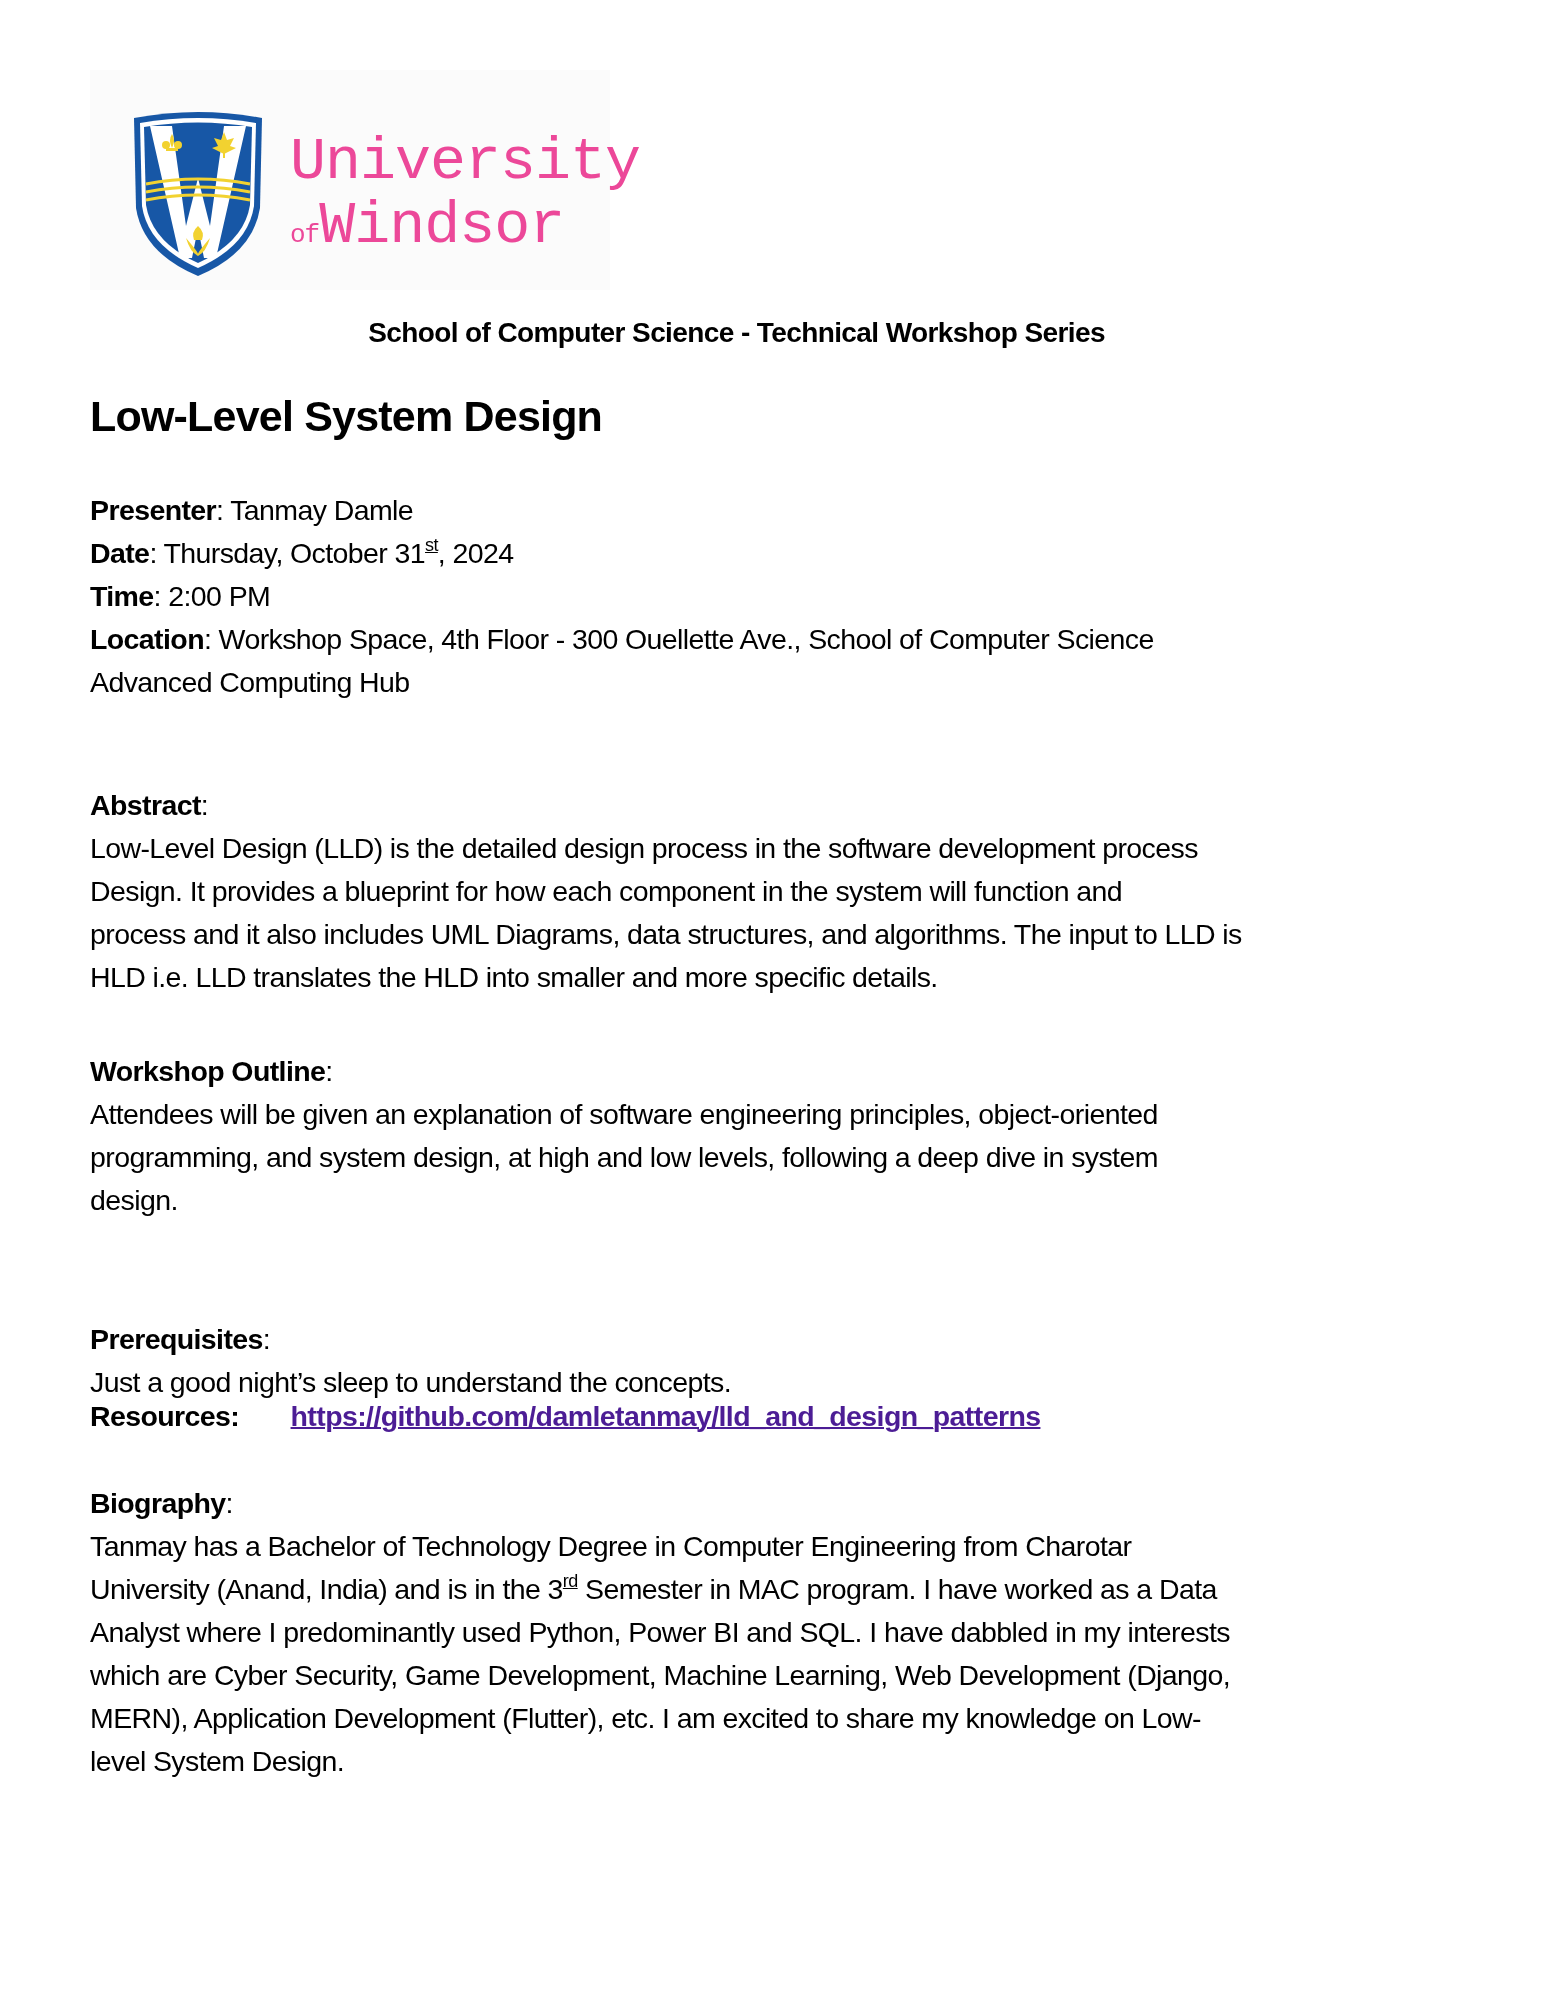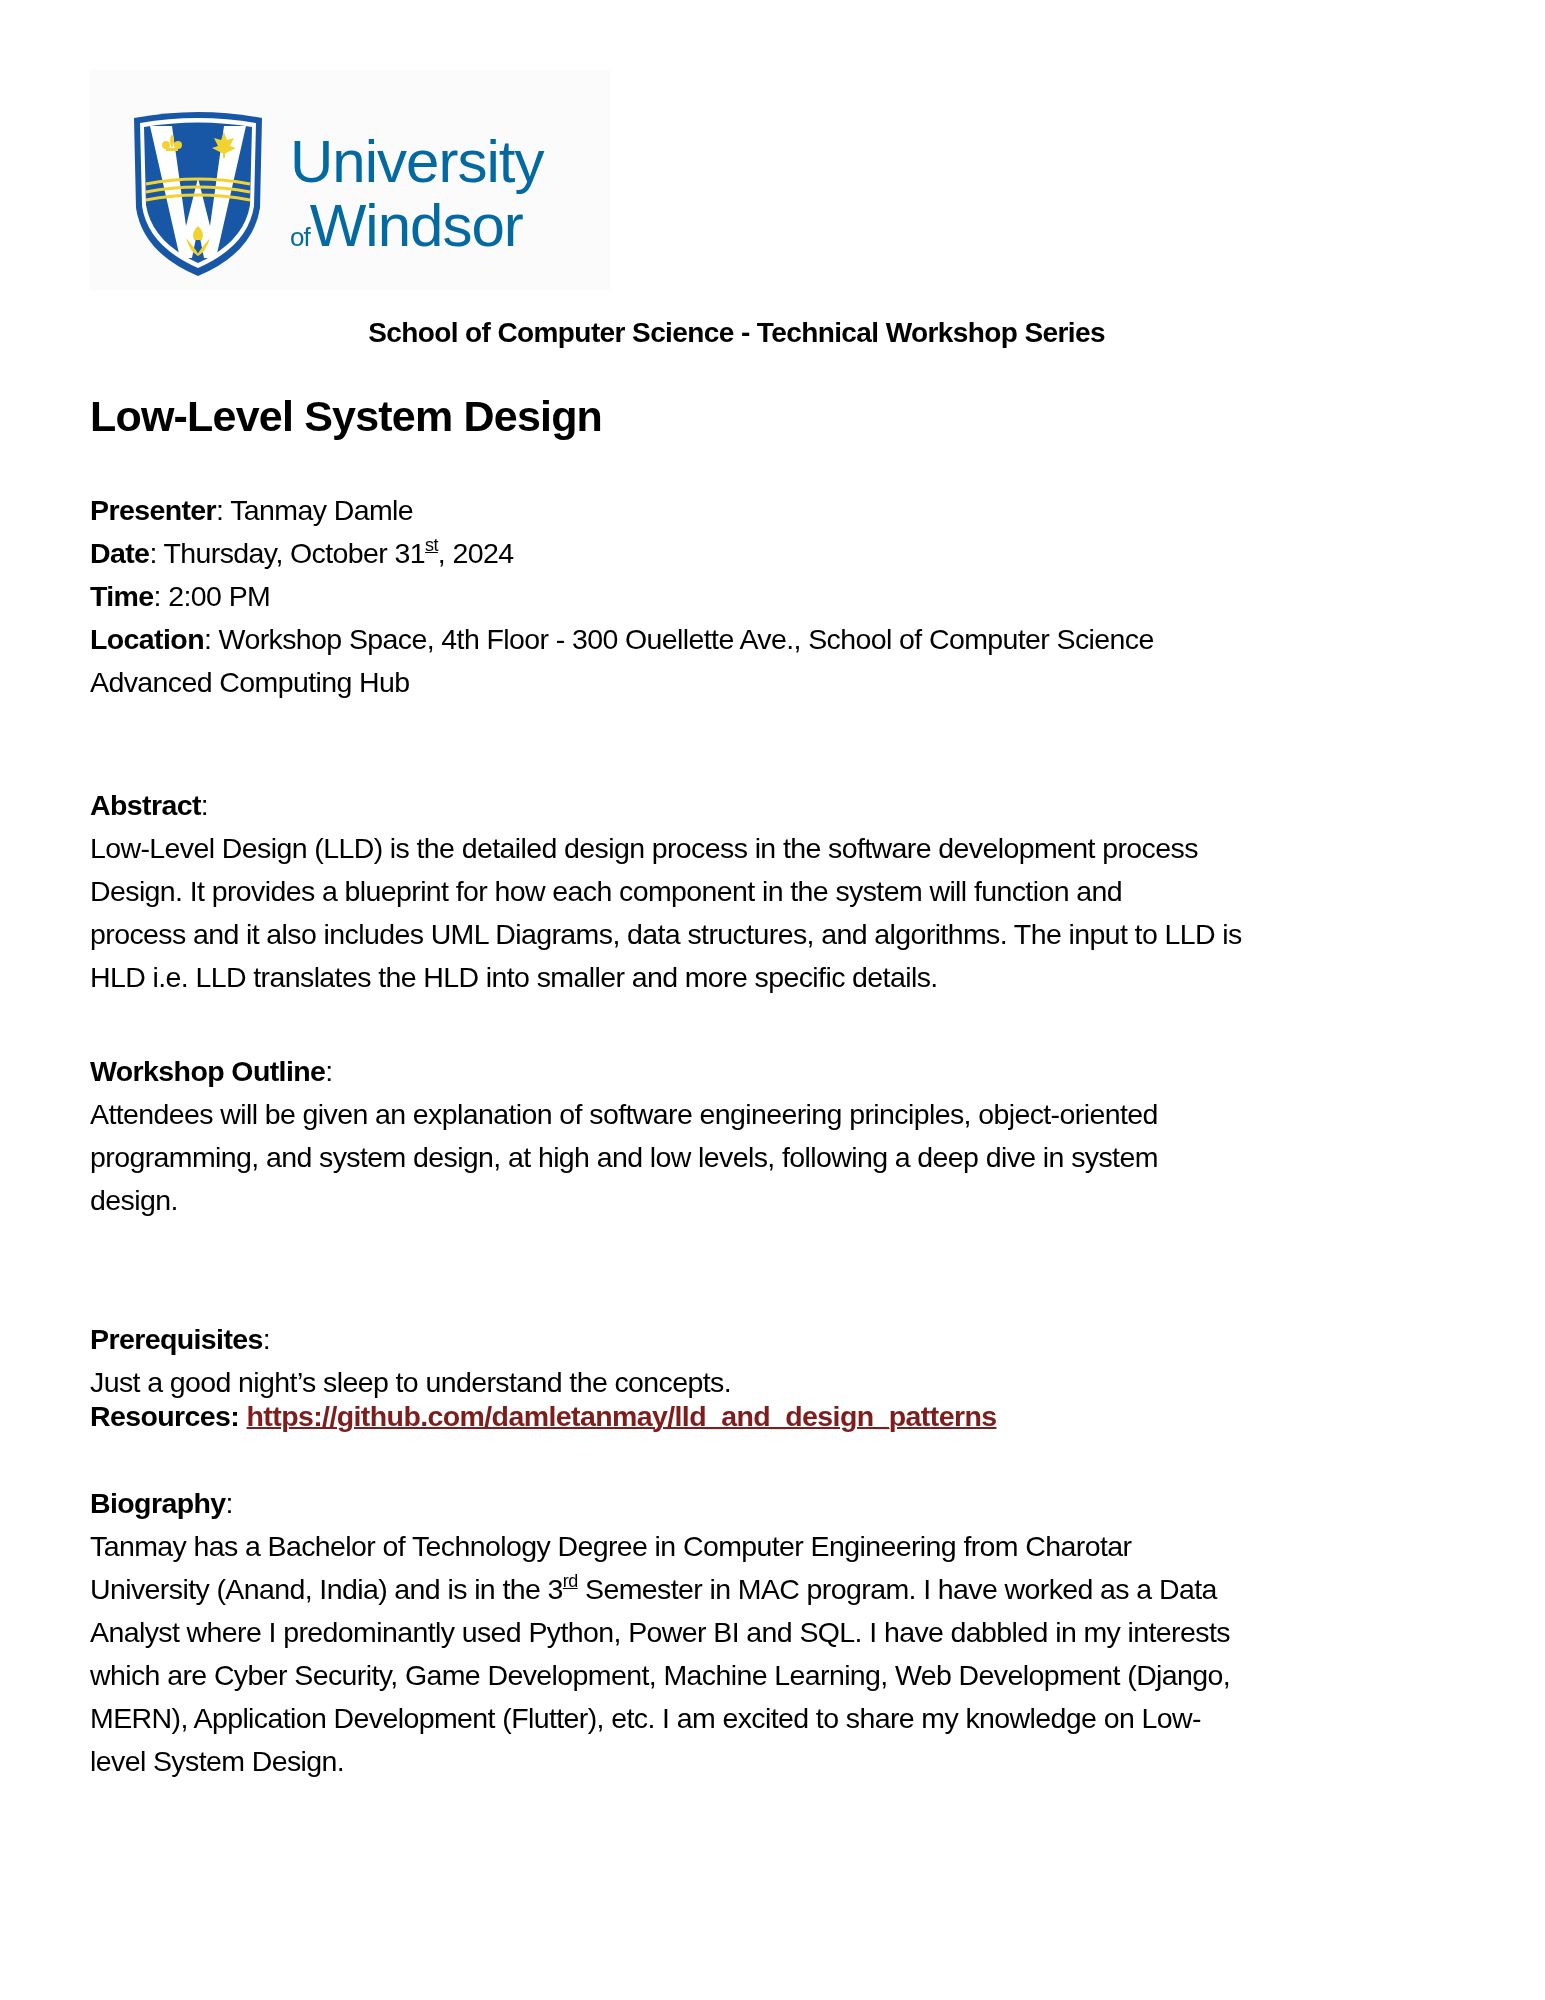--- a/index.html
+++ b/index.html
@@ -1,20 +1,20 @@
 <!DOCTYPE html>
 <html><head>
   <meta charset="utf-8">
   <style>
     html, body { margin: 0; padding: 0; background: #ffffff; }
     body { width: 1545px; height: 2000px; position: relative; overflow: hidden;
            font-family: "Liberation Sans", sans-serif; color: #000; }
     .logo-box { position: absolute; left: 90px; top: 70px; width: 520px; height: 220px; background: #fbfbfb; }
     .shield { position: absolute; left: 128px; top: 108px; width: 140px; height: 170px; }
-    .logo-text { position: absolute; left: 290px; top: 132px; color: #0369a1; font-family: Liberation Sans, sans-serif; line-height: 1; }
+    .logo-text { position: absolute; left: 290px; top: 132px; color: #ec4899; font-family: Liberation Mono, monospace; line-height: 1; }
     .logo-line1 { font-size: 60px; letter-spacing: -1px; display: block; }
     .logo-line2 { display: block; margin-top: 4px; }
     .logo-of { font-size: 26px; letter-spacing: -1px; }
     .logo-windsor { font-size: 60px; letter-spacing: -1px; }
 
     .series { position: absolute; left: 0; width: 1473px; top: 317px; text-align: center;
               font-weight: bold; font-size: 28px; letter-spacing: -0.6px; }
     .title { position: absolute; left: 90px; top: 392px; font-weight: bold; font-size: 43px; letter-spacing: -0.8px; margin: 0; }
 
     .block { position: absolute; left: 90px; width: 1400px; font-size: 28.5px; line-height: 43px; letter-spacing: -0.6px; }
@@ -86,21 +86,21 @@
   <span class="line">programming, and system design, at high and low levels, following a deep dive in system</span>
   <span class="line">design.</span>
 </div>
 
 <div class="block" style="top:1294px;margin-top:24px;">
   <span class="line"><span class="lbl">Prerequisites</span><span>:</span></span>
   <span class="line">Just a good night’s sleep to understand the concepts.</span>
 </div>
 
 <div class="block" style="top:1395px;">
-  <span class="line"><span class="lbl">Resources:</span> <a class="link" style="color: #7f1d1d;">https://github.com/damletanmay/lld_and_design_patterns</a></span>
+  <span class="line"><span class="lbl">Resources:</span> <a class="link" style="color: #4c1d95; margin-left: 44px;">https://github.com/damletanmay/lld_and_design_patterns</a></span>
 </div>
 
 <div class="block" style="top:1482px;">
   <span class="line"><span class="lbl">Biography</span><span>:</span></span>
   <span class="line">Tanmay has a Bachelor of Technology Degree in Computer Engineering from Charotar</span>
   <span class="line"><span>University (Anand, India) and is in the 3</span><sup>rd</sup><span> Semester in MAC program. I have worked as a Data</span></span>
   <span class="line">Analyst where I predominantly used Python, Power BI and SQL. I have dabbled in my interests</span>
   <span class="line">which are Cyber Security, Game Development, Machine Learning, Web Development (Django,</span>
   <span class="line">MERN), Application Development (Flutter), etc. I am excited to share my knowledge on Low-</span>
   <span class="line">level System Design.</span>

